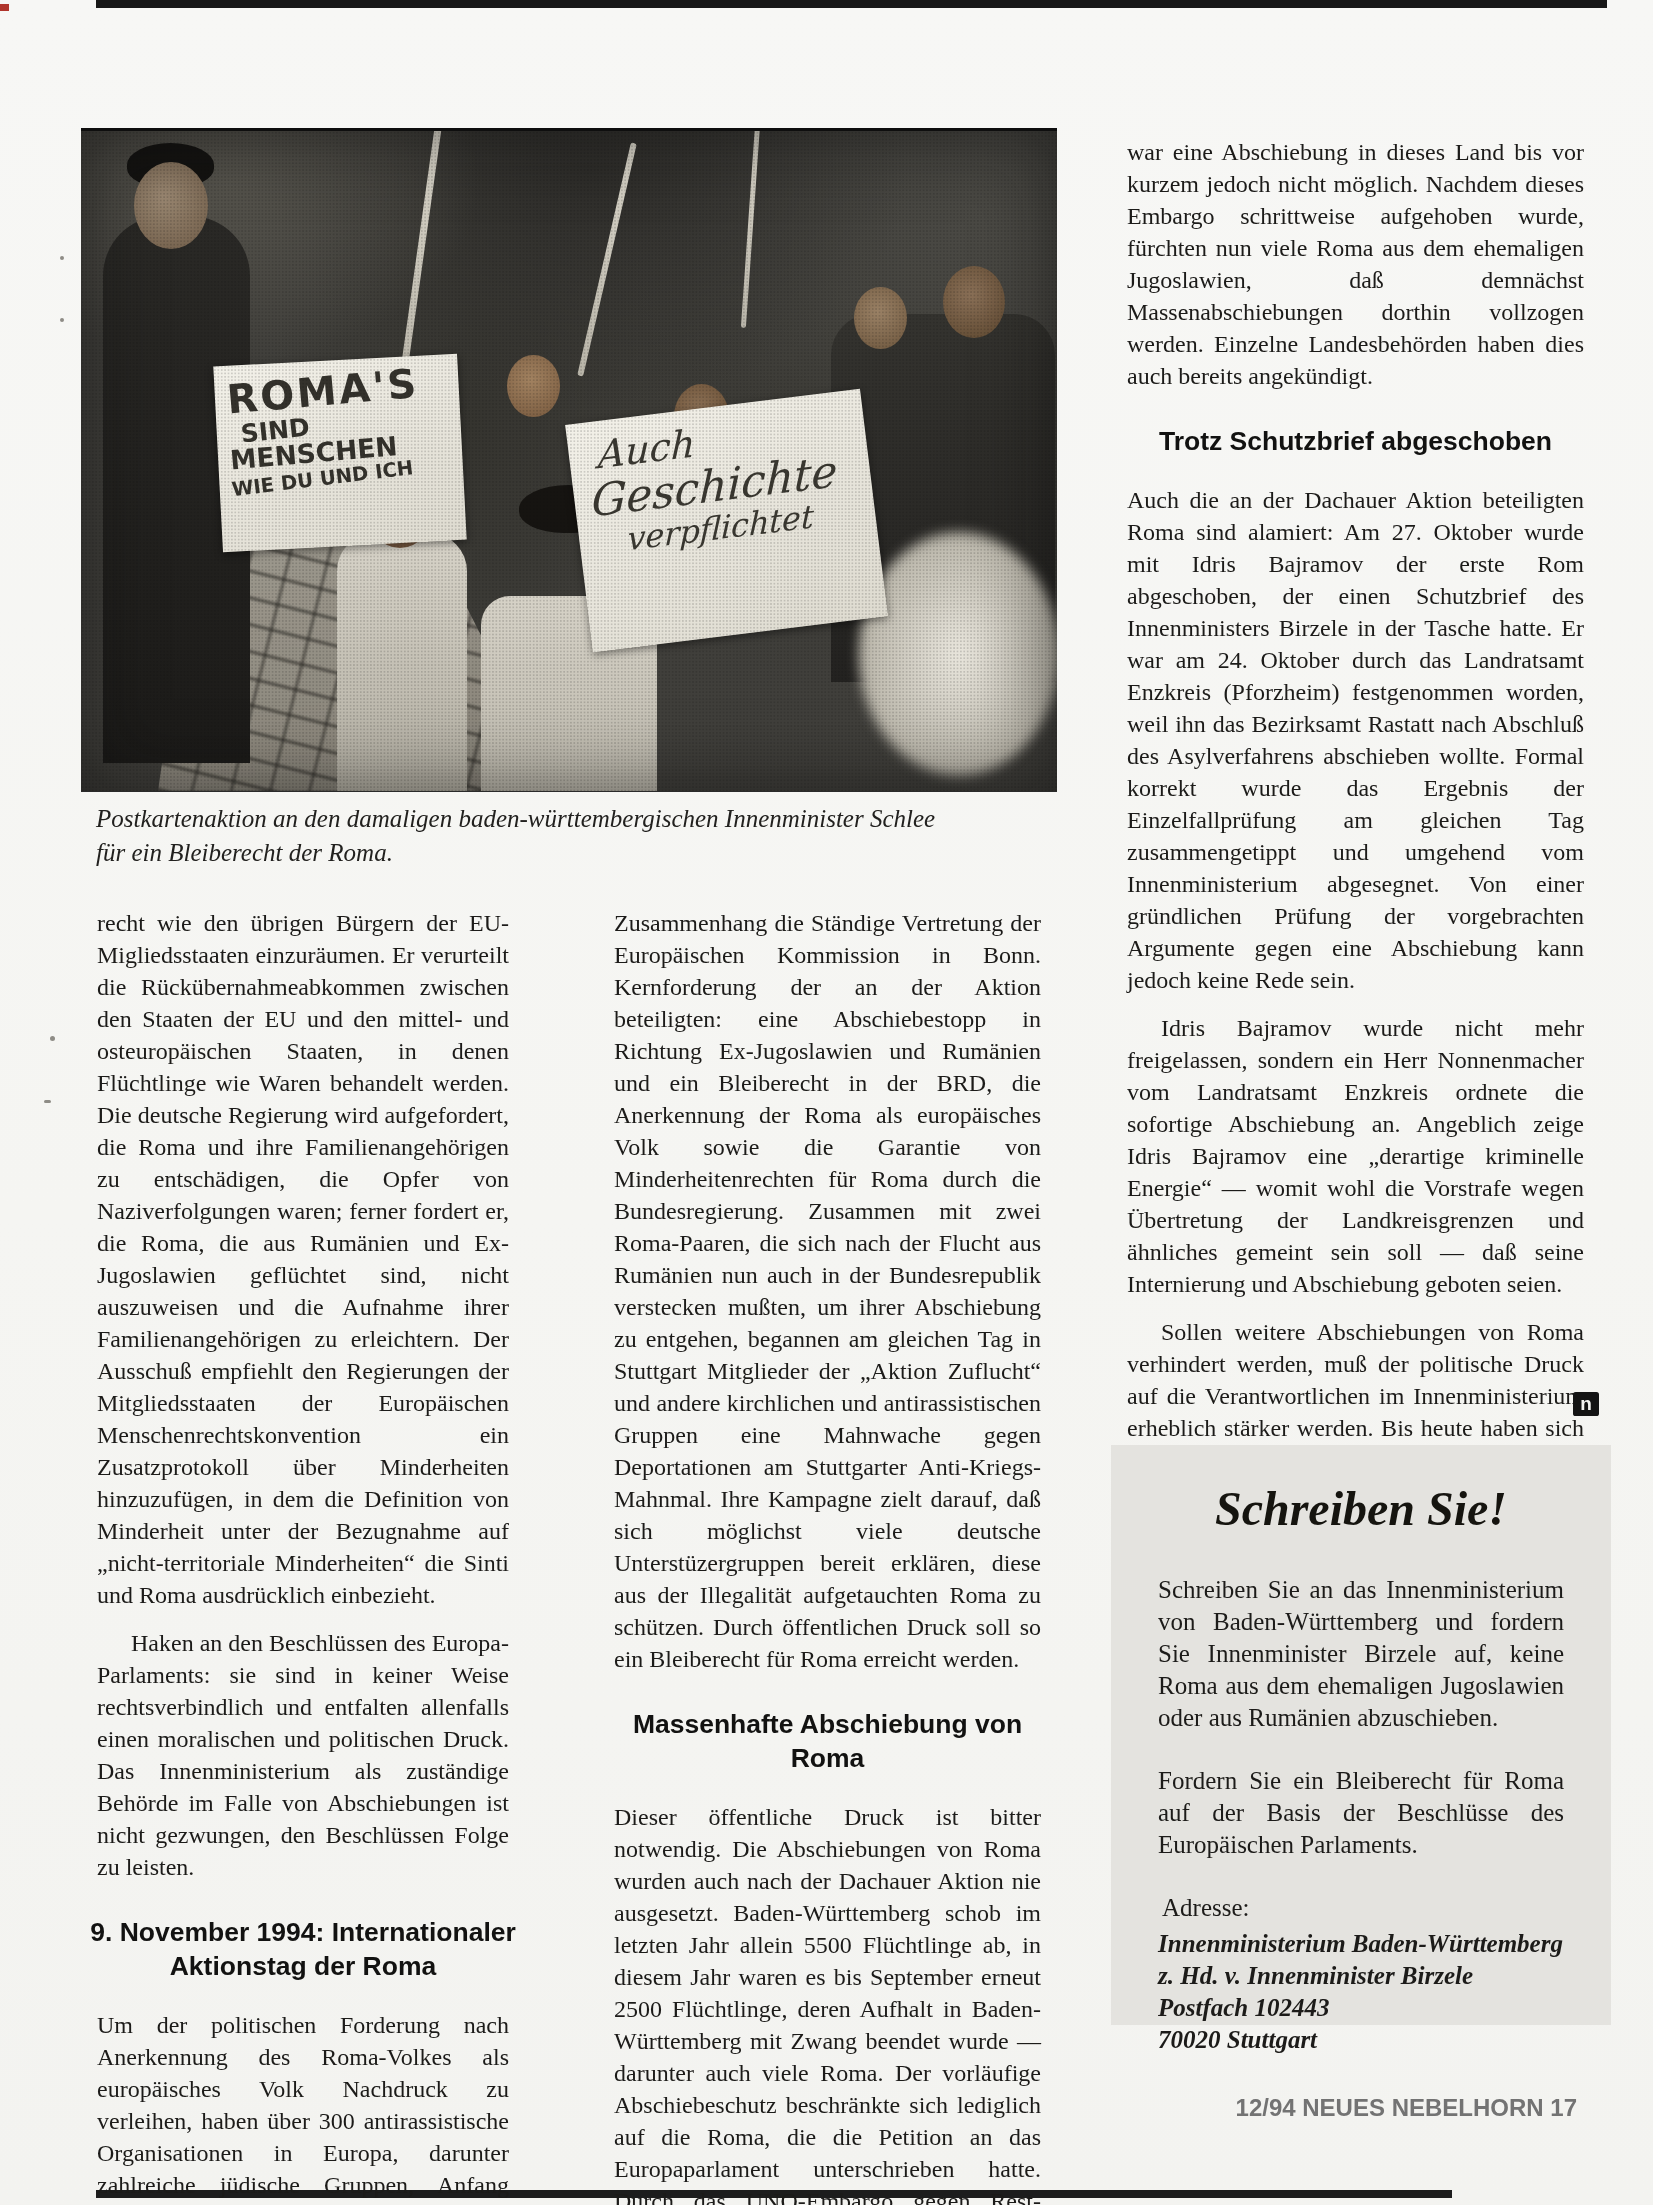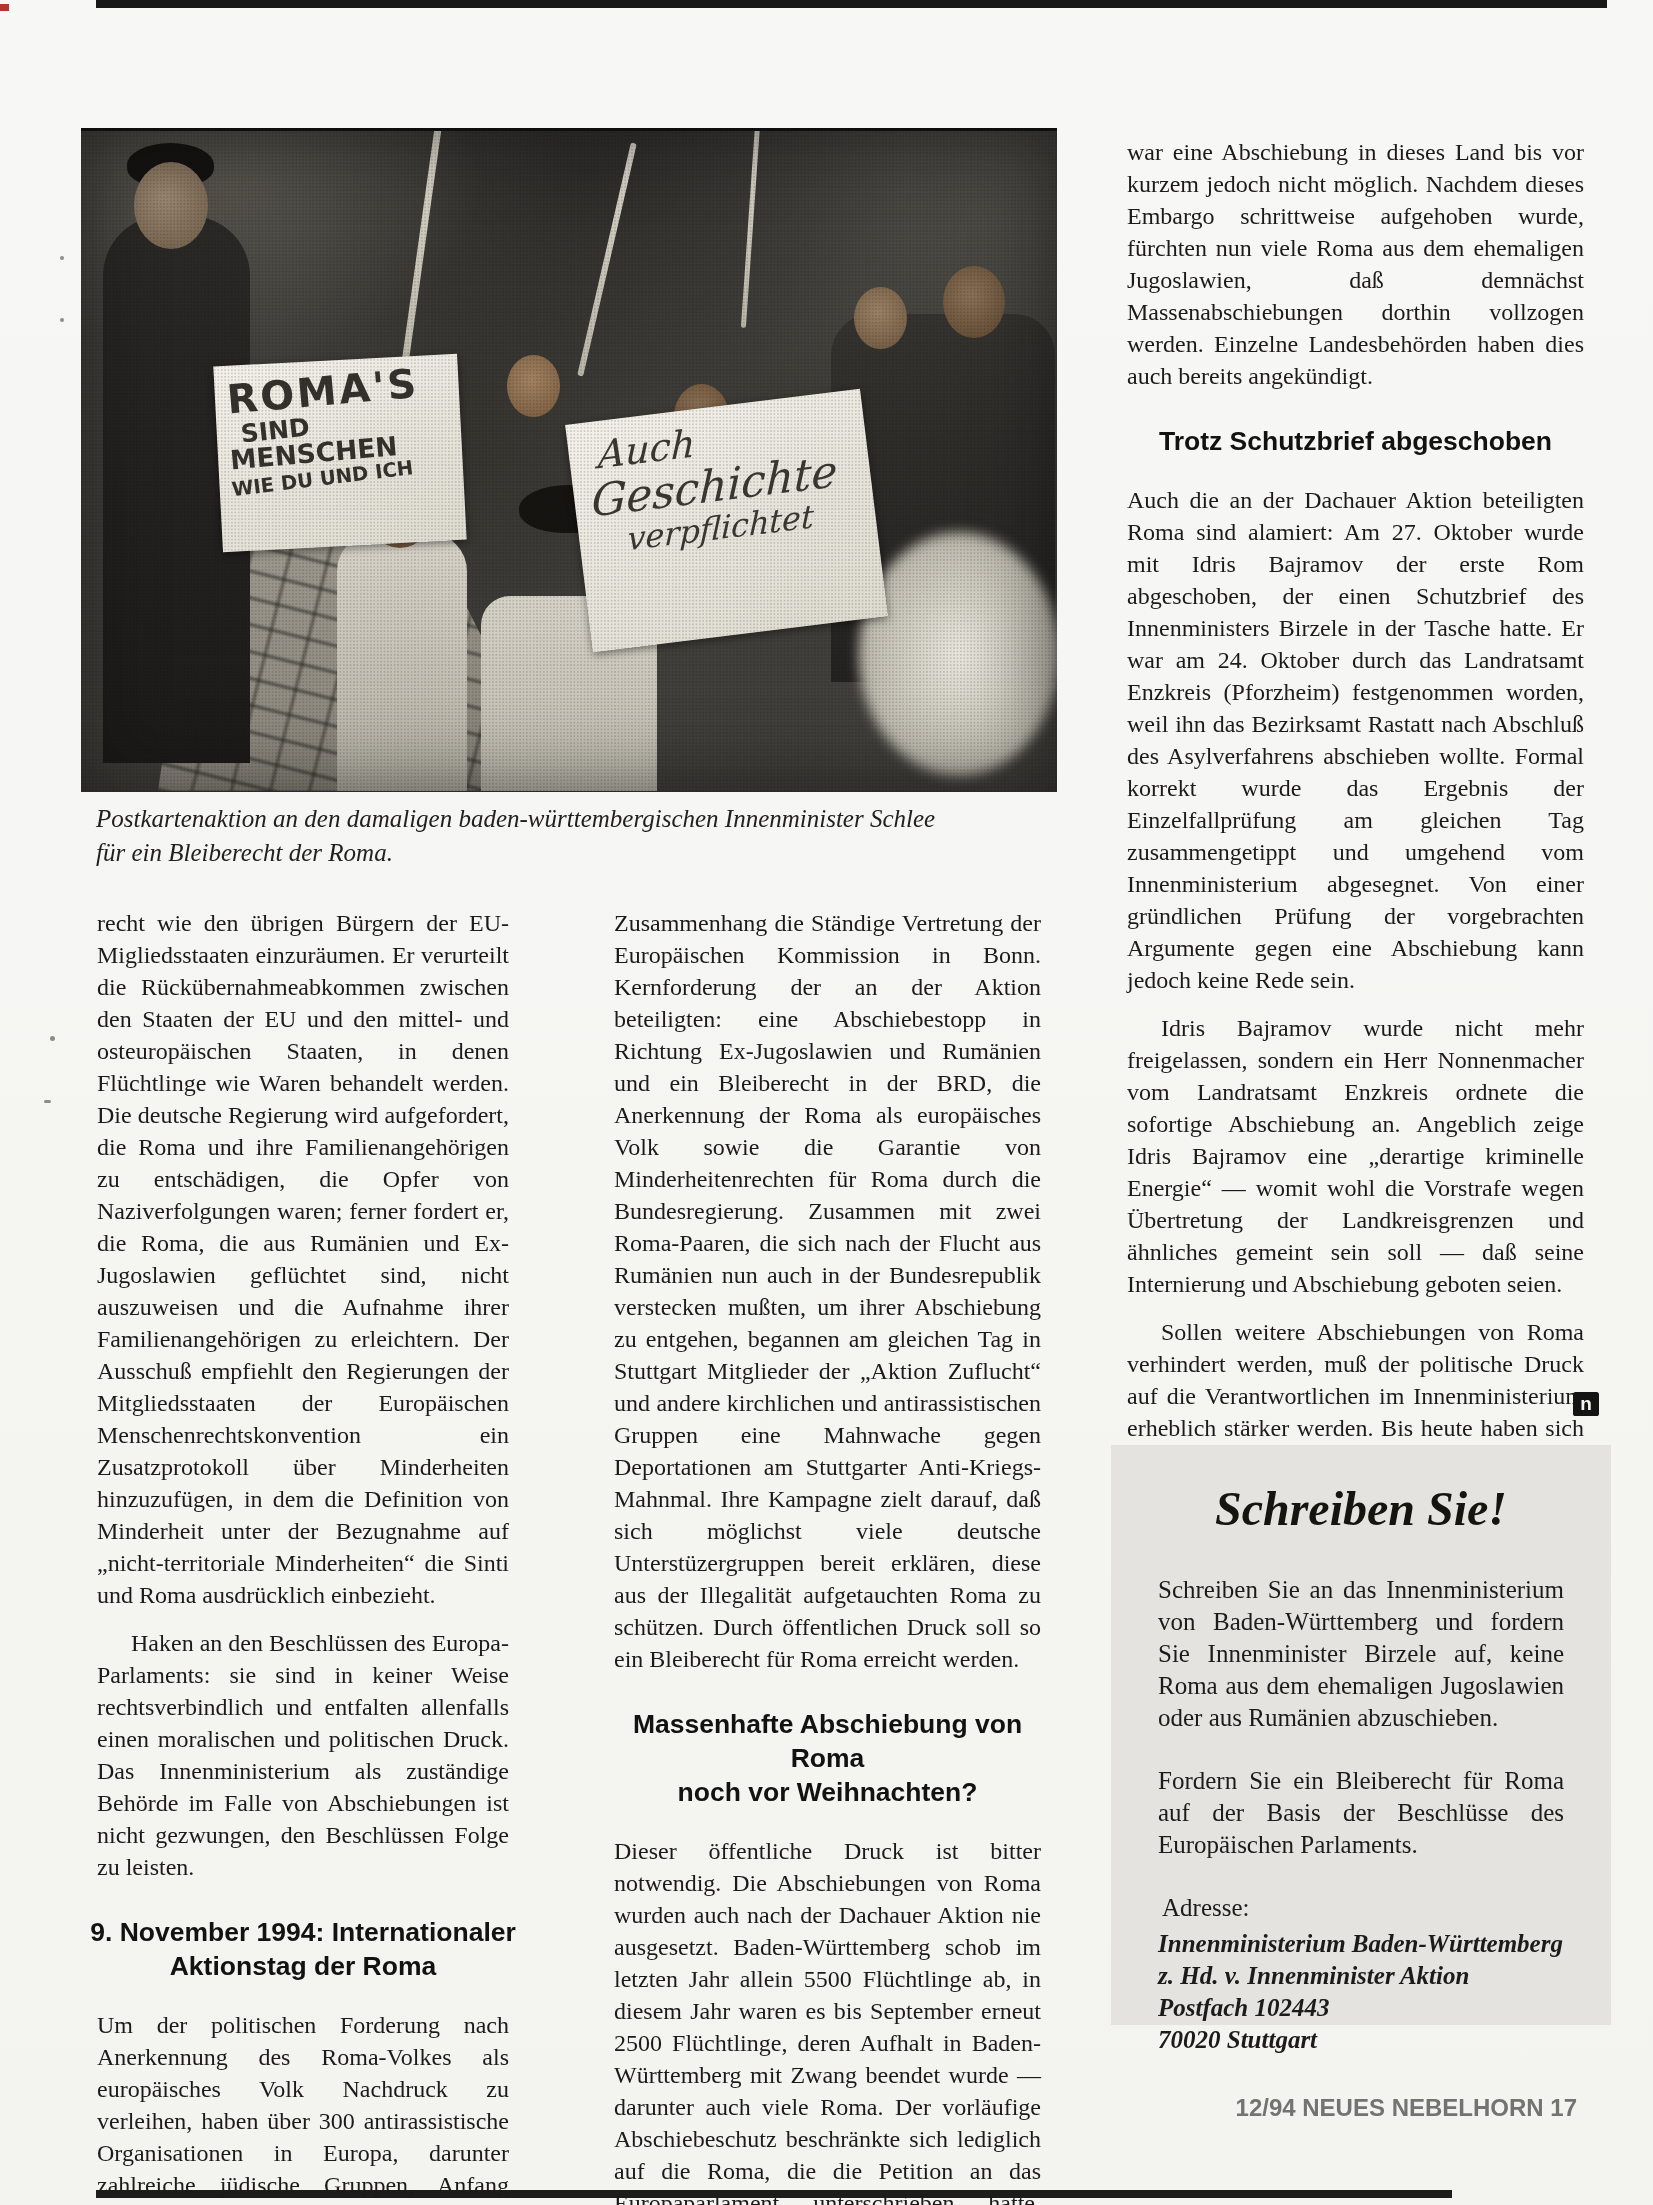--- a/index.html
+++ b/index.html
@@ -157,21 +157,20 @@
     <div>9. November 1994: Internationaler</div>
     <div>Aktionstag der Roma</div>
   </div>
   <p>Um der politischen Forderung nach Anerkennung des Roma-Volkes als europäisches Volk Nachdruck zu verleihen, haben über 300 antirassistische Organisationen in Europa, darunter zahlreiche jüdische Gruppen, Anfang November dieses Jahres einen europaweiten Aktionstag durchgeführt. 100 Roma mit Kindern und deutsche UnterstützerInnen besetzten in diesem</p>
 </div>
 
 <div class="col col-mid">
   <p>Zusammenhang die Ständige Vertretung der Europäischen Kommission in Bonn. Kernforderung der an der Aktion beteiligten: eine Abschiebestopp in Richtung Ex-Jugoslawien und Rumänien und ein Bleiberecht in der BRD, die Anerkennung der Roma als europäisches Volk sowie die Garantie von Minderheitenrechten für Roma durch die Bundesregierung. Zusammen mit zwei Roma-Paaren, die sich nach der Flucht aus Rumänien nun auch in der Bundesrepublik verstecken mußten, um ihrer Abschiebung zu entgehen, begannen am gleichen Tag in Stuttgart Mitglieder der „Aktion Zuflucht“ und andere kirchlichen und antirassistischen Gruppen eine Mahnwache gegen Deportationen am Stuttgarter Anti-Kriegs-Mahnmal. Ihre Kampagne zielt darauf, daß sich möglichst viele deutsche Unterstüzergruppen bereit erklären, diese aus der Illegalität aufgetauchten Roma zu schützen. Durch öffentlichen Druck soll so ein Bleiberecht für Roma erreicht werden.</p>
   <div class="subhead">
     <div>Massenhafte Abschiebung von Roma</div>
-    <div>noch vor Weihnachten?</div>
   </div>
   <p>Dieser öffentliche Druck ist bitter notwendig. Die Abschiebungen von Roma wurden auch nach der Dachauer Aktion nie ausgesetzt. Baden-Württemberg schob im letzten Jahr allein 5500 Flüchtlinge ab, in diesem Jahr waren es bis September erneut 2500 Flüchtlinge, deren Aufhalt in Baden-Württemberg mit Zwang beendet wurde — darunter auch viele Roma. Der vorläufige Abschiebeschutz beschränkte sich lediglich auf die Roma, die die Petition an das Europaparlament unterschrieben hatte. Durch das UNO-Embargo gegen Rest-Jugoslawien und die Schließung des Belgrader Flughafens</p>
 </div>
 
 <div class="col col-right">
   <p>war eine Abschiebung in dieses Land bis vor kurzem jedoch nicht möglich. Nachdem dieses Embargo schrittweise aufgehoben wurde, fürchten nun viele Roma aus dem ehemaligen Jugoslawien, daß demnächst Massenabschiebungen dorthin vollzogen werden. Einzelne Landesbehörden haben dies auch bereits angekündigt.</p>
   <div class="subhead">Trotz Schutzbrief abgeschoben</div>
   <p>Auch die an der Dachauer Aktion beteiligten Roma sind alamiert: Am 27. Oktober wurde mit Idris Bajramov der erste Rom abgeschoben, der einen Schutzbrief des Innenministers Birzele in der Tasche hatte. Er war am 24. Oktober durch das Landratsamt Enzkreis (Pforzheim) festgenommen worden, weil ihn das Bezirksamt Rastatt nach Abschluß des Asylverfahrens abschieben wollte. Formal korrekt wurde das Ergebnis der Einzelfallprüfung am gleichen Tag zusammengetippt und umgehend vom Innenministerium abgesegnet. Von einer gründlichen Prüfung der vorgebrachten Argumente gegen eine Abschiebung kann jedoch keine Rede sein.</p>
   <p class="indent">Idris Bajramov wurde nicht mehr freigelassen, sondern ein Herr Nonnenmacher vom Landratsamt Enzkreis ordnete die sofortige Abschiebung an. Angeblich zeige Idris Bajramov eine „derartige kriminelle Energie“ — womit wohl die Vorstrafe wegen Übertretung der Landkreisgrenzen und ähnliches gemeint sein soll — daß seine Internierung und Abschiebung geboten seien.</p>
   <p class="indent">Sollen weitere Abschiebungen von Roma verhindert werden, muß der politische Druck auf die Verantwortlichen im Innenministerium erheblich stärker werden. Bis heute haben sich in dieser Frage sowohl die Gewerkschaften als auch Kirchenvertreter merklich zurückgehalten. Selbst der Arbeitskreis Asyl Baden-Württemberg schweigt bislang zu den Abschiebungen von Roma.</p>
@@ -179,20 +178,20 @@
 
 <div class="endmark">n</div>
 
 <div class="writebox">
   <h2>Schreiben Sie!</h2>
   <p>Schreiben Sie an das Innenministerium von Baden-Württemberg und fordern Sie Innenminister Birzele auf, keine Roma aus dem ehemaligen Jugoslawien oder aus Rumänien abzuschieben.</p>
   <p>Fordern Sie ein Bleiberecht für Roma auf der Basis der Beschlüsse des Europäischen Parlaments.</p>
   <p class="addr-label">Adresse:</p>
   <div class="addr">
     <div>Innenministerium Baden-Württemberg</div>
-    <div>z. Hd. v. Innenminister Aktion</div>
+    <div>z. Hd. v. Innenminister Birzele</div>
     <div>Postfach 102443</div>
     <div>70020 Stuttgart</div>
   </div>
 </div>
 
 <div class="footer">12/94 NEUES NEBELHORN 17</div>
 
 
 </body></html>

